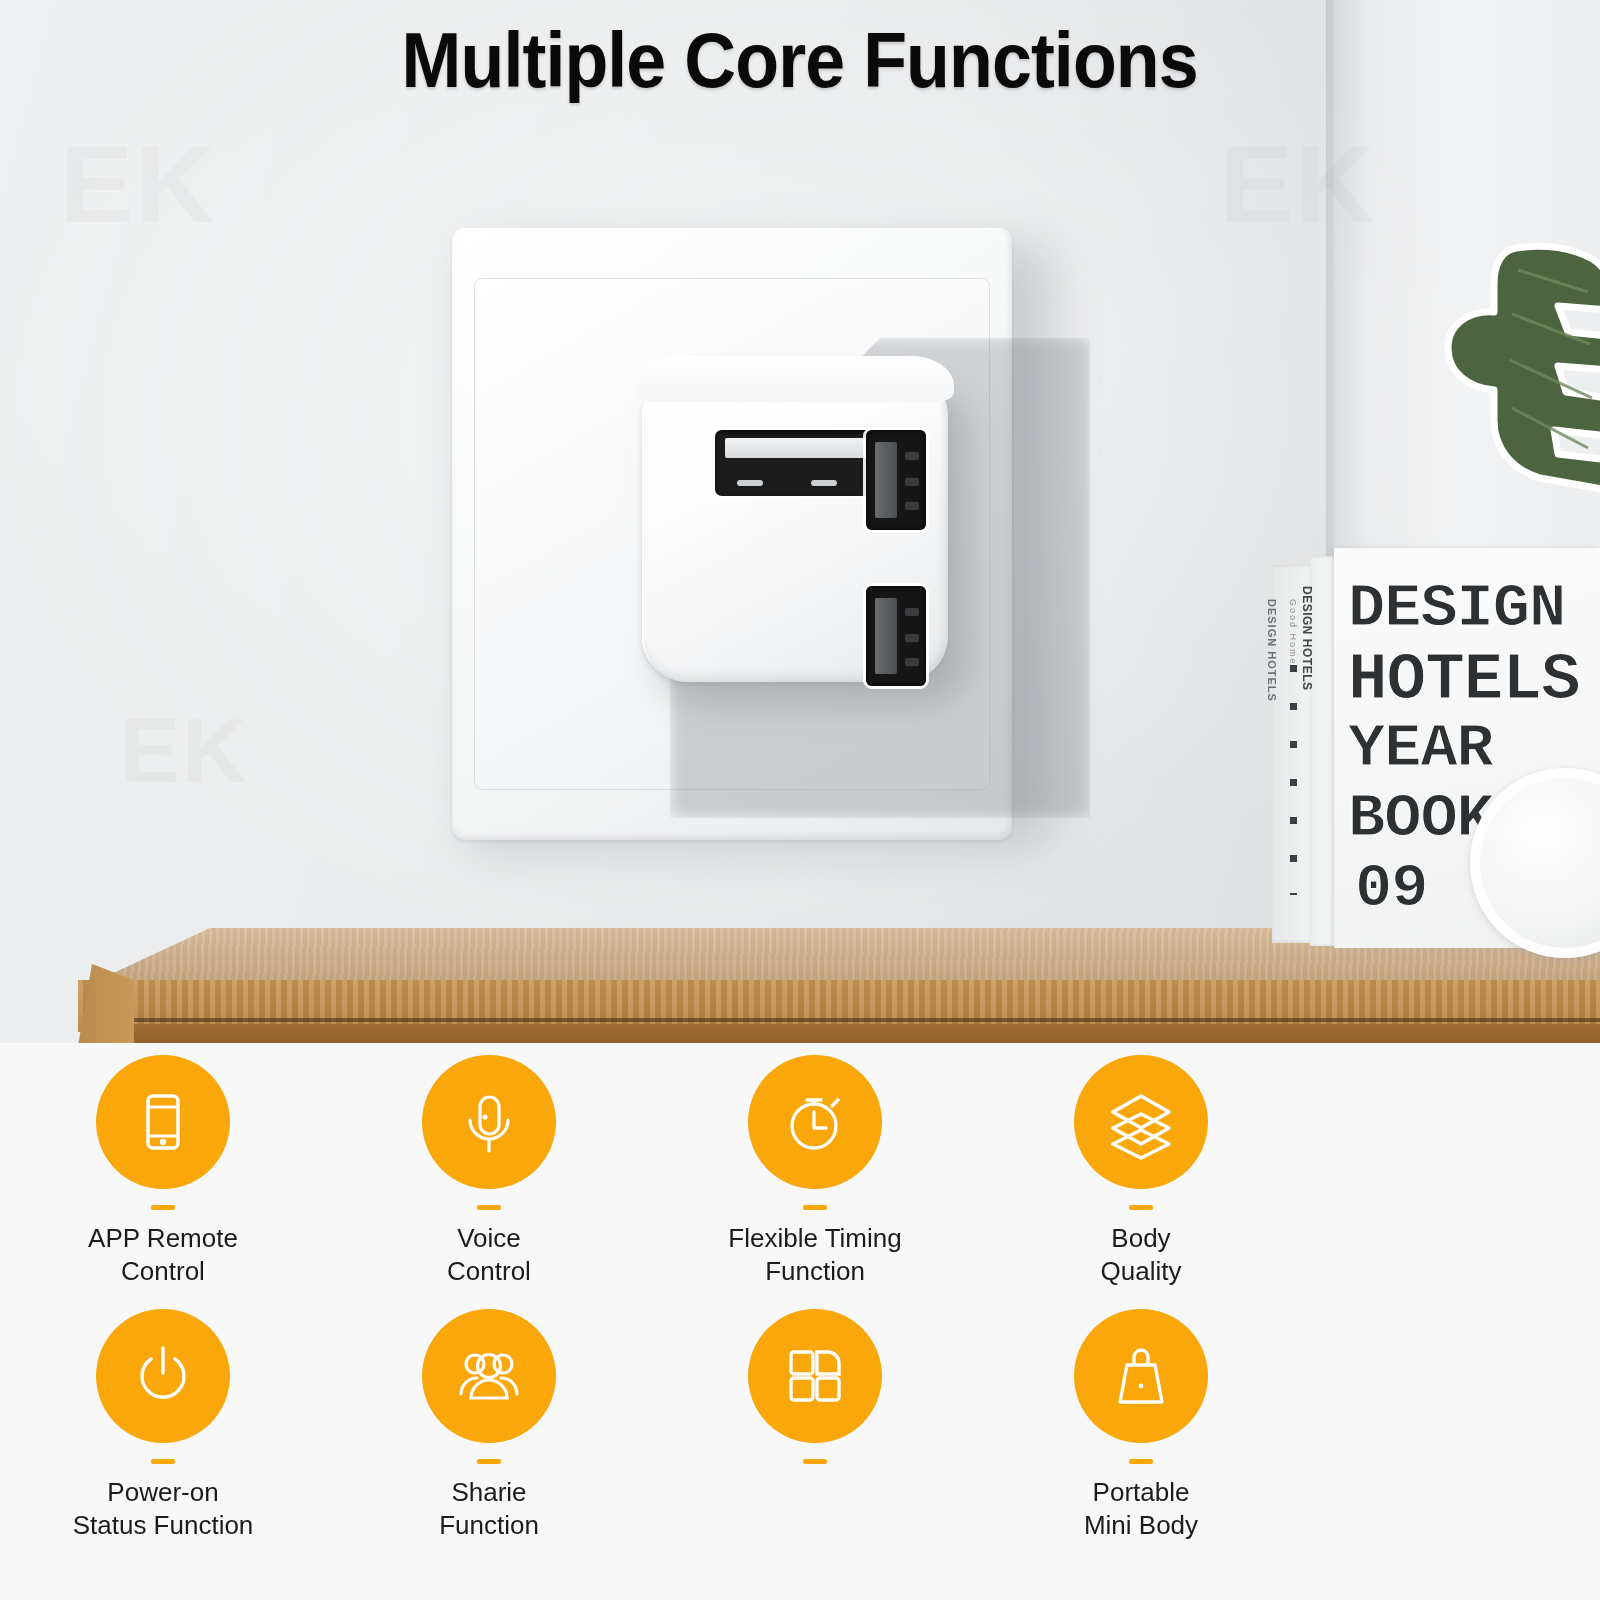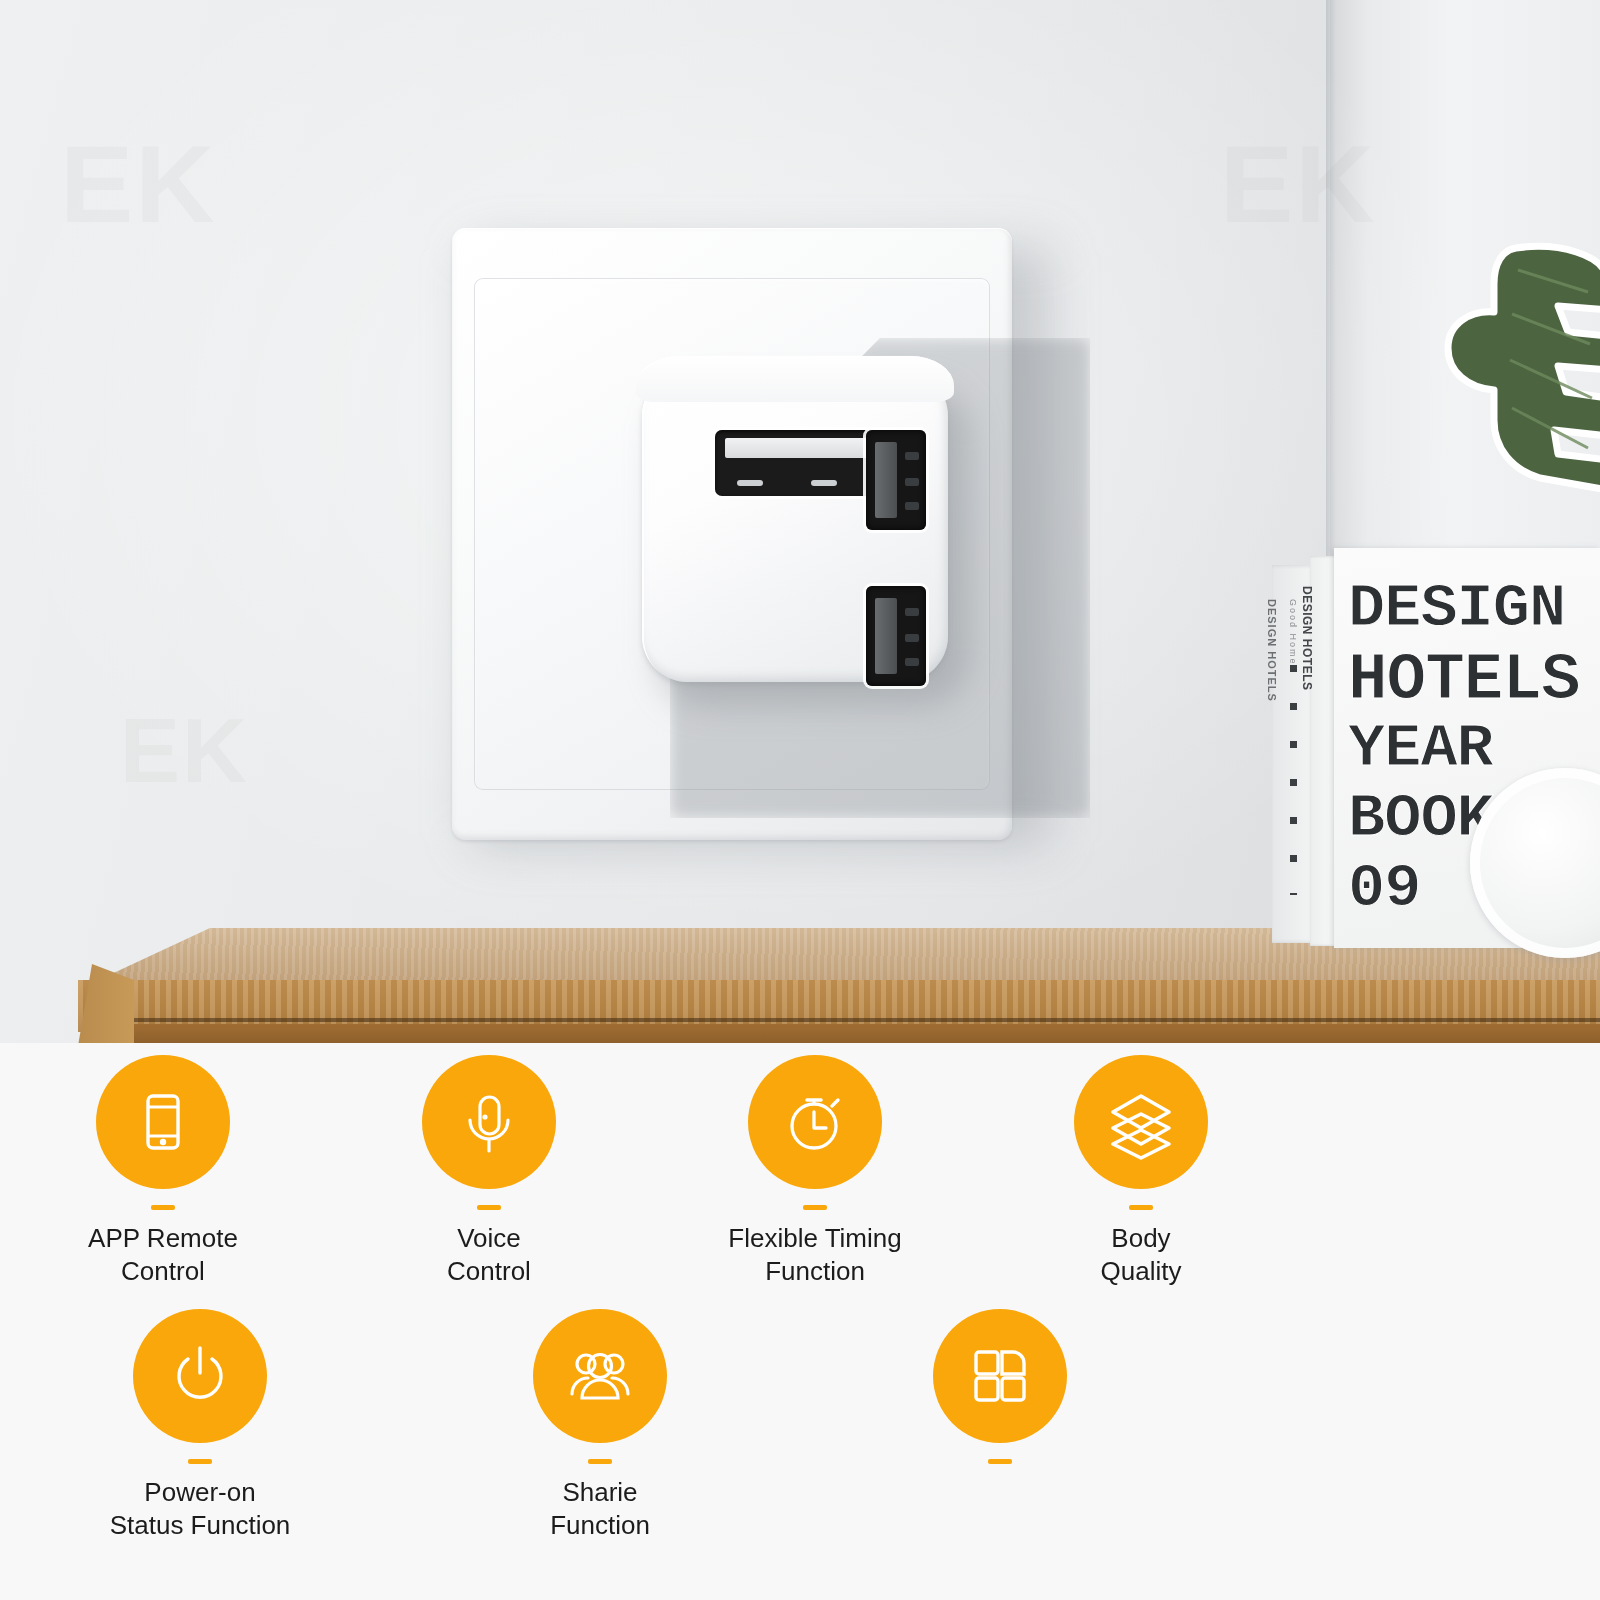--- a/index.html
+++ b/index.html
@@ -199,21 +199,21 @@
   .bc-line {
     position:absolute; left:14px; font-weight:bold; color:#2e3134;
     font-family:Liberation Mono, monospace;
     letter-spacing:-1px; line-height:1;
     -webkit-text-stroke:1px #fff;
   }
   .bc-l1 { top:30px; font-size:62px; }
   .bc-l2 { top:100px; font-size:66px; }
   .bc-l3 { top:170px; font-size:62px;text-align:right; }
   .bc-l4 { top:240px; font-size:62px; }
-  .bc-l5 { top:310px; font-size:62px; }
+  .bc-l5 { top:310px; font-size:62px;margin-left:7px; }
   .bc-blurb { position:absolute; left:172px; top:322px; width:92px; font-size:5px;
               color:#6a6d70; line-height:1.35; }
   .bc-badge { position:absolute; left:145px; top:318px; width:44px; height:48px;
               border-radius:50%; background:#2e3134; }
   .bc-badge::before { content:""; position:absolute; left:13px; top:14px; width:6px; height:22px;
               background:#fff; border-radius:2px; }
   .bc-badge::after { content:""; position:absolute; left:23px; top:20px; width:6px; height:16px;
               background:#fff; border-radius:2px; }
 
   .dish {
@@ -337,20 +337,23 @@
       <div class="usb-port bot">
         <div class="tongue"></div>
         <div class="rib r1"></div>
         <div class="rib r2"></div>
         <div class="rib r3"></div>
       </div>
 
     </div>
   </div>
 
+  <div class="title-bar">
+    <div class="title">Multiple Core Functions</div>
+  </div>
 </div>
 
 <div class="features">
 
   <div class="frow r1">
 
     <div class="fcell">
       <div class="badge" style="background:#f9a70a">
         <svg width="72" height="72" viewBox="0 0 72 72">
           <rect x="21" y="10" width="30" height="52" rx="5" fill="none" stroke="#fff" stroke-width="3.4"></rect>
@@ -449,15 +452,29 @@
             <rect x="12" y="12" width="22" height="22" rx="3"></rect>
             <path d="M38 12 L49 12 a11 11 0 0 1 11 11 L60 34 L38 34 Z"></path>
             <rect x="12" y="38" width="22" height="22" rx="3"></rect>
             <rect x="38" y="38" width="22" height="22" rx="3"></rect>
           </g>
         </svg>
       </div>
       <div class="dash" style="background:#f9a70a"></div>
     </div>
 
+    <div class="fcell">
+      <div class="badge" style="background:#f9a70a">
+        <svg width="72" height="72" viewBox="0 0 72 72">
+          <g fill="none" stroke="#fff" stroke-width="3.3" stroke-linejoin="round">
+            <path d="M29 25 L29 17 a7 7 0 0 1 14 0 L43 25"></path>
+            <path d="M22 25 L50 25 L57 62 L15 62 Z"></path>
+          </g>
+          <circle cx="36" cy="46" r="2.4" fill="#fff"></circle>
+        </svg>
+      </div>
+      <div class="dash" style="background:#f9a70a"></div>
+      <div class="flabel">Portable
+Mini Body</div>
+    </div>
 
   </div>
 </div>
 
 </body></html>

